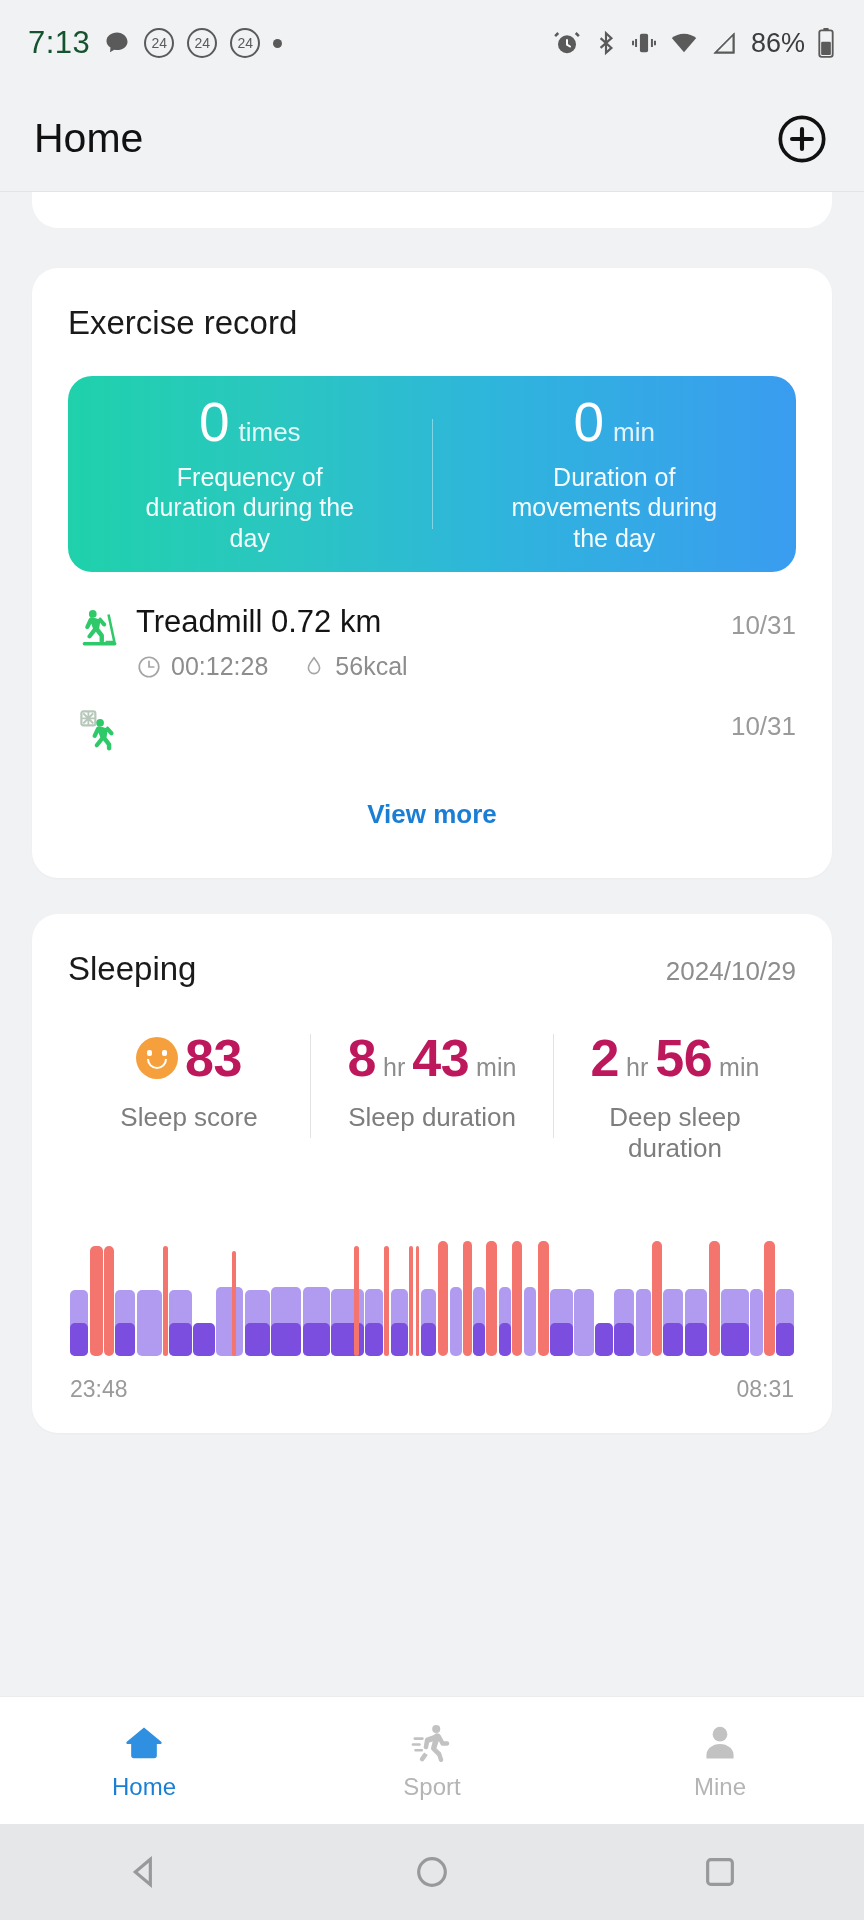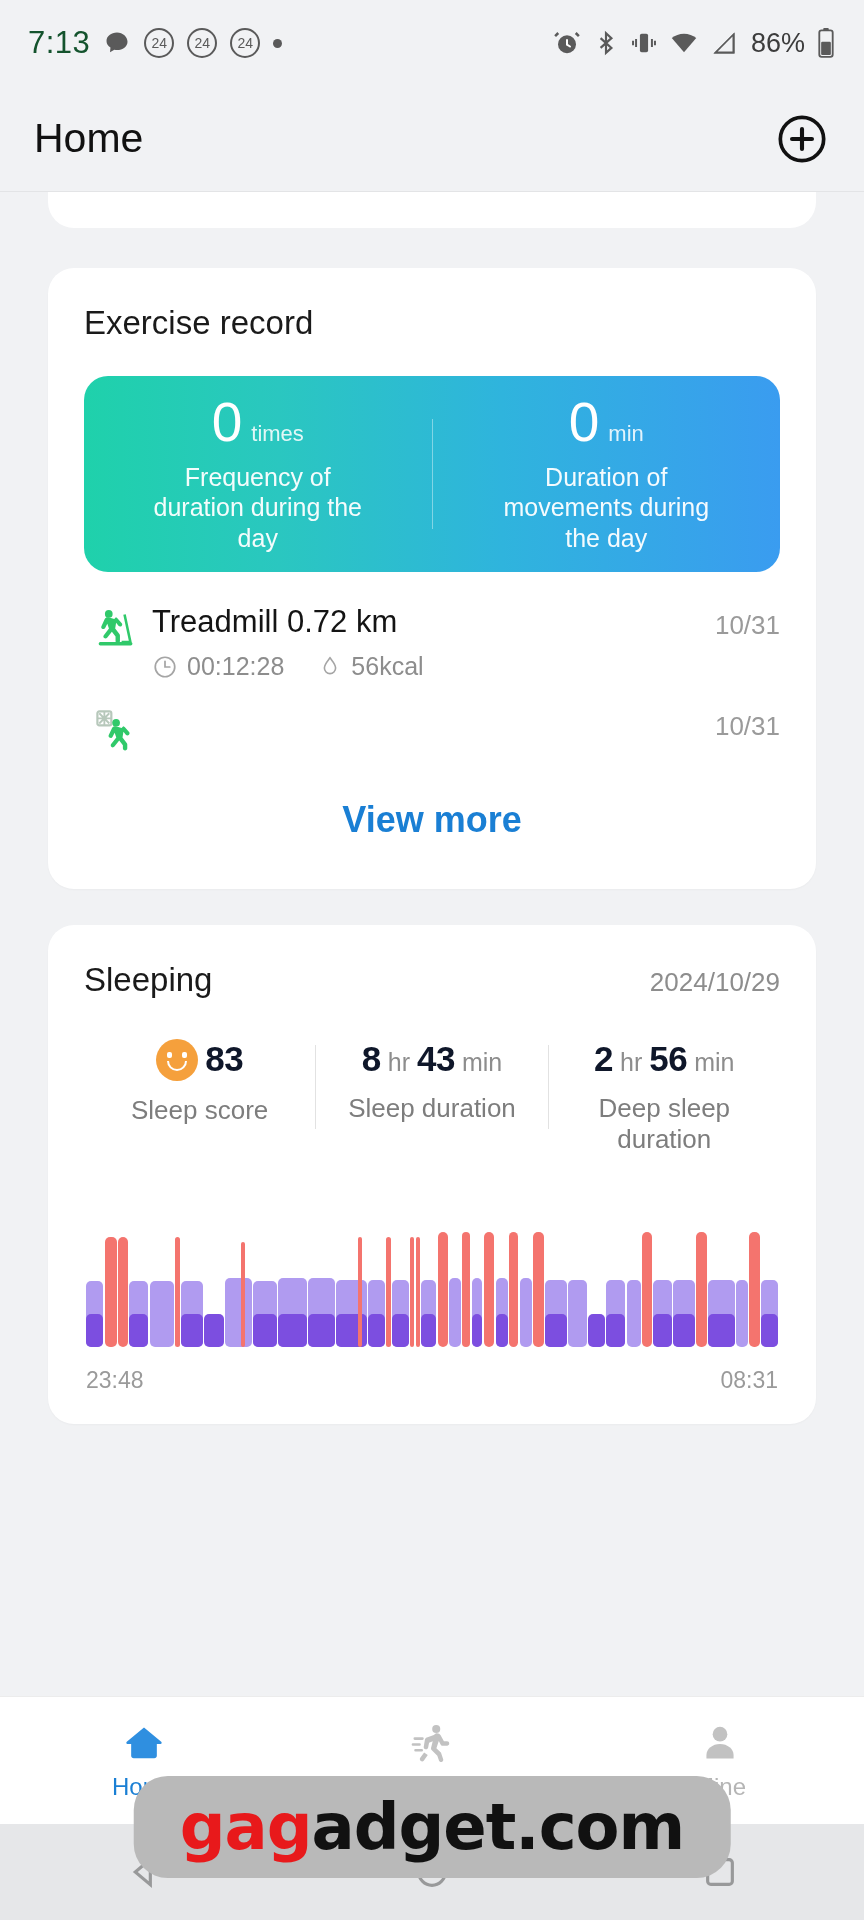--- a/index.html
+++ b/index.html
@@ -33,70 +33,70 @@
   
   .header {
     height: 106px; background: #f1f2f4; flex: 0 0 auto;
     display: flex; align-items: center; padding: 0 34px;
     border-bottom: 1px solid #e3e4e6;
   }
   .header-title { font-size: 41px; color: #111; font-weight: 400; }
   .header-add { margin-left: auto; width: 56px; height: 56px; display: flex; align-items: center; justify-content: center; }
 
   
-  .body { flex: 1 1 auto; background: #f1f2f4; overflow: hidden; position: relative; padding: 0 48px; }
+  .body { flex: 1 1 auto; background: #f1f2f4; overflow: hidden; position: relative; padding: 0 32px; }
 
   .card {
     background: #ffffff; border-radius: 26px; margin-bottom: 36px;
     box-shadow: 0 1px 2px rgba(0,0,0,0.03);
   }
   .card-peek { height: 36px; border-radius: 0 0 26px 26px; margin-bottom: 40px; background:#fff; }
 
   .card-pad { padding: 36px 36px 30px 36px; }
   .card-title { font-size: 33px; color: #1a1a1a; }
 
   
   .banner {
     margin: 34px 0 0 0; height: 196px; border-radius: 24px;
     background: linear-gradient(90deg, #1fd1ab 0%, #2ac7c0 28%, #2fb4dd 60%, #3a9cf0 100%);
     display: flex; align-items: center; position: relative; color: #fff;
   }
   .banner-col { flex: 1 1 0; display: flex; flex-direction: column; align-items: center; justify-content: center; }
   .banner-val { display: flex; align-items: baseline; gap: 9px; }
   .banner-num { font-size: 55px; font-weight: 400; line-height: 1; }
-  .banner-unit { font-size: 22px; color: rgba(255,255,255,0.86); }
+  .banner-unit { font-size: 26px; color: rgba(255,255,255,0.86); }
   .banner-label {
     margin-top: 12px; font-size: 25px; line-height: 1.22; text-align: center;
     color: rgba(255,255,255,0.95); max-width: 230px;
   }
   .banner-div { width: 1px; height: 110px; background: rgba(255,255,255,0.4); }
 
   
   .ex-list { padding-top: 16px; }
   .ex-row { display: flex; align-items: flex-start; padding: 16px 0 8px 0; }
   .ex-icon { width: 62px; flex: 0 0 62px; display: flex; align-items: flex-start; justify-content: center; padding-top: 2px; }
   .ex-main { flex: 1 1 auto; padding-left: 6px; }
   .ex-name { font-size: 31px; color: #141414; }
   .ex-sub { display: flex; align-items: center; gap: 12px; margin-top: 12px; color: #8d8d8d; font-size: 25px; }
   .ex-sub-item { display: flex; align-items: center; gap: 9px; }
   .ex-sub-item + .ex-sub-item { margin-left: 22px; }
   .ex-date { font-size: 26px; color: #9a9a9a; padding-top: 6px; }
 
   .view-more { text-align: center; padding: 40px 0 18px 0; }
-  .view-more span { color: #1a7fd4; font-size: 36px; font-weight: bold; }
+  .view-more span { color: #1a7fd4; font-size: 26px; font-weight: bold; }
 
   
   .sleep-head { display: flex; align-items: baseline; }
   .sleep-date { margin-left: auto; font-size: 26px; color: #8d8d8d; }
 
   .sleep-stats { display: flex; align-items: stretch; margin-top: 40px; }
   .sleep-col { flex: 1 1 0; display: flex; flex-direction: column; align-items: center; }
   .sleep-col-div { width: 1px; background: #e2e2e2; margin: 6px 0 26px 0; }
   .sleep-val { display: flex; align-items: baseline; gap: 7px; }
-  .sleep-num { font-size: 35px; color: #0f172a; font-weight: bold; letter-spacing: -0.5px; }
+  .sleep-num { font-size: 52px; color: #be185d; font-weight: bold; letter-spacing: -0.5px; }
   .sleep-unit { font-size: 25px; color: #8d8d8d; }
   .sleep-cap { margin-top: 14px; font-size: 26px; color: #7d7d7d; text-align: center; line-height: 1.2; max-width: 190px; }
   .smiley { width: 42px; height: 42px; border-radius: 50%; background: #f5a03c; position: relative; flex: 0 0 42px; align-self: center; }
   .smiley::before, .smiley::after {
     content: ''; position: absolute; top: 13px; width: 5px; height: 6px;
     background: #fff; border-radius: 2px;
   }
   .smiley::before { left: 11px; } .smiley::after { right: 11px; }
   .smiley i {
     position: absolute; left: 11px; bottom: 10px; width: 20px; height: 10px;
@@ -464,18 +464,14 @@
           <circle cx="12" cy="12" r="8.4" fill="none" stroke="#5a5a5a" stroke-width="2"></circle>
         </svg>
     </span>
     <span class="ico gesture-ico">
       <svg width="38" height="38" viewBox="0 0 24 24">
           <rect x="4.2" y="4.2" width="15.6" height="15.6" rx="2" fill="none" stroke="#5a5a5a" stroke-width="2"></rect>
         </svg>
     </span>
   </div>
 
-  <div class="watermark">
-    <span class="wm-red">gag</span>
-      <span class="wm-dark">adget.com</span>
-  </div>
 
 </div>
 
 </body></html>

